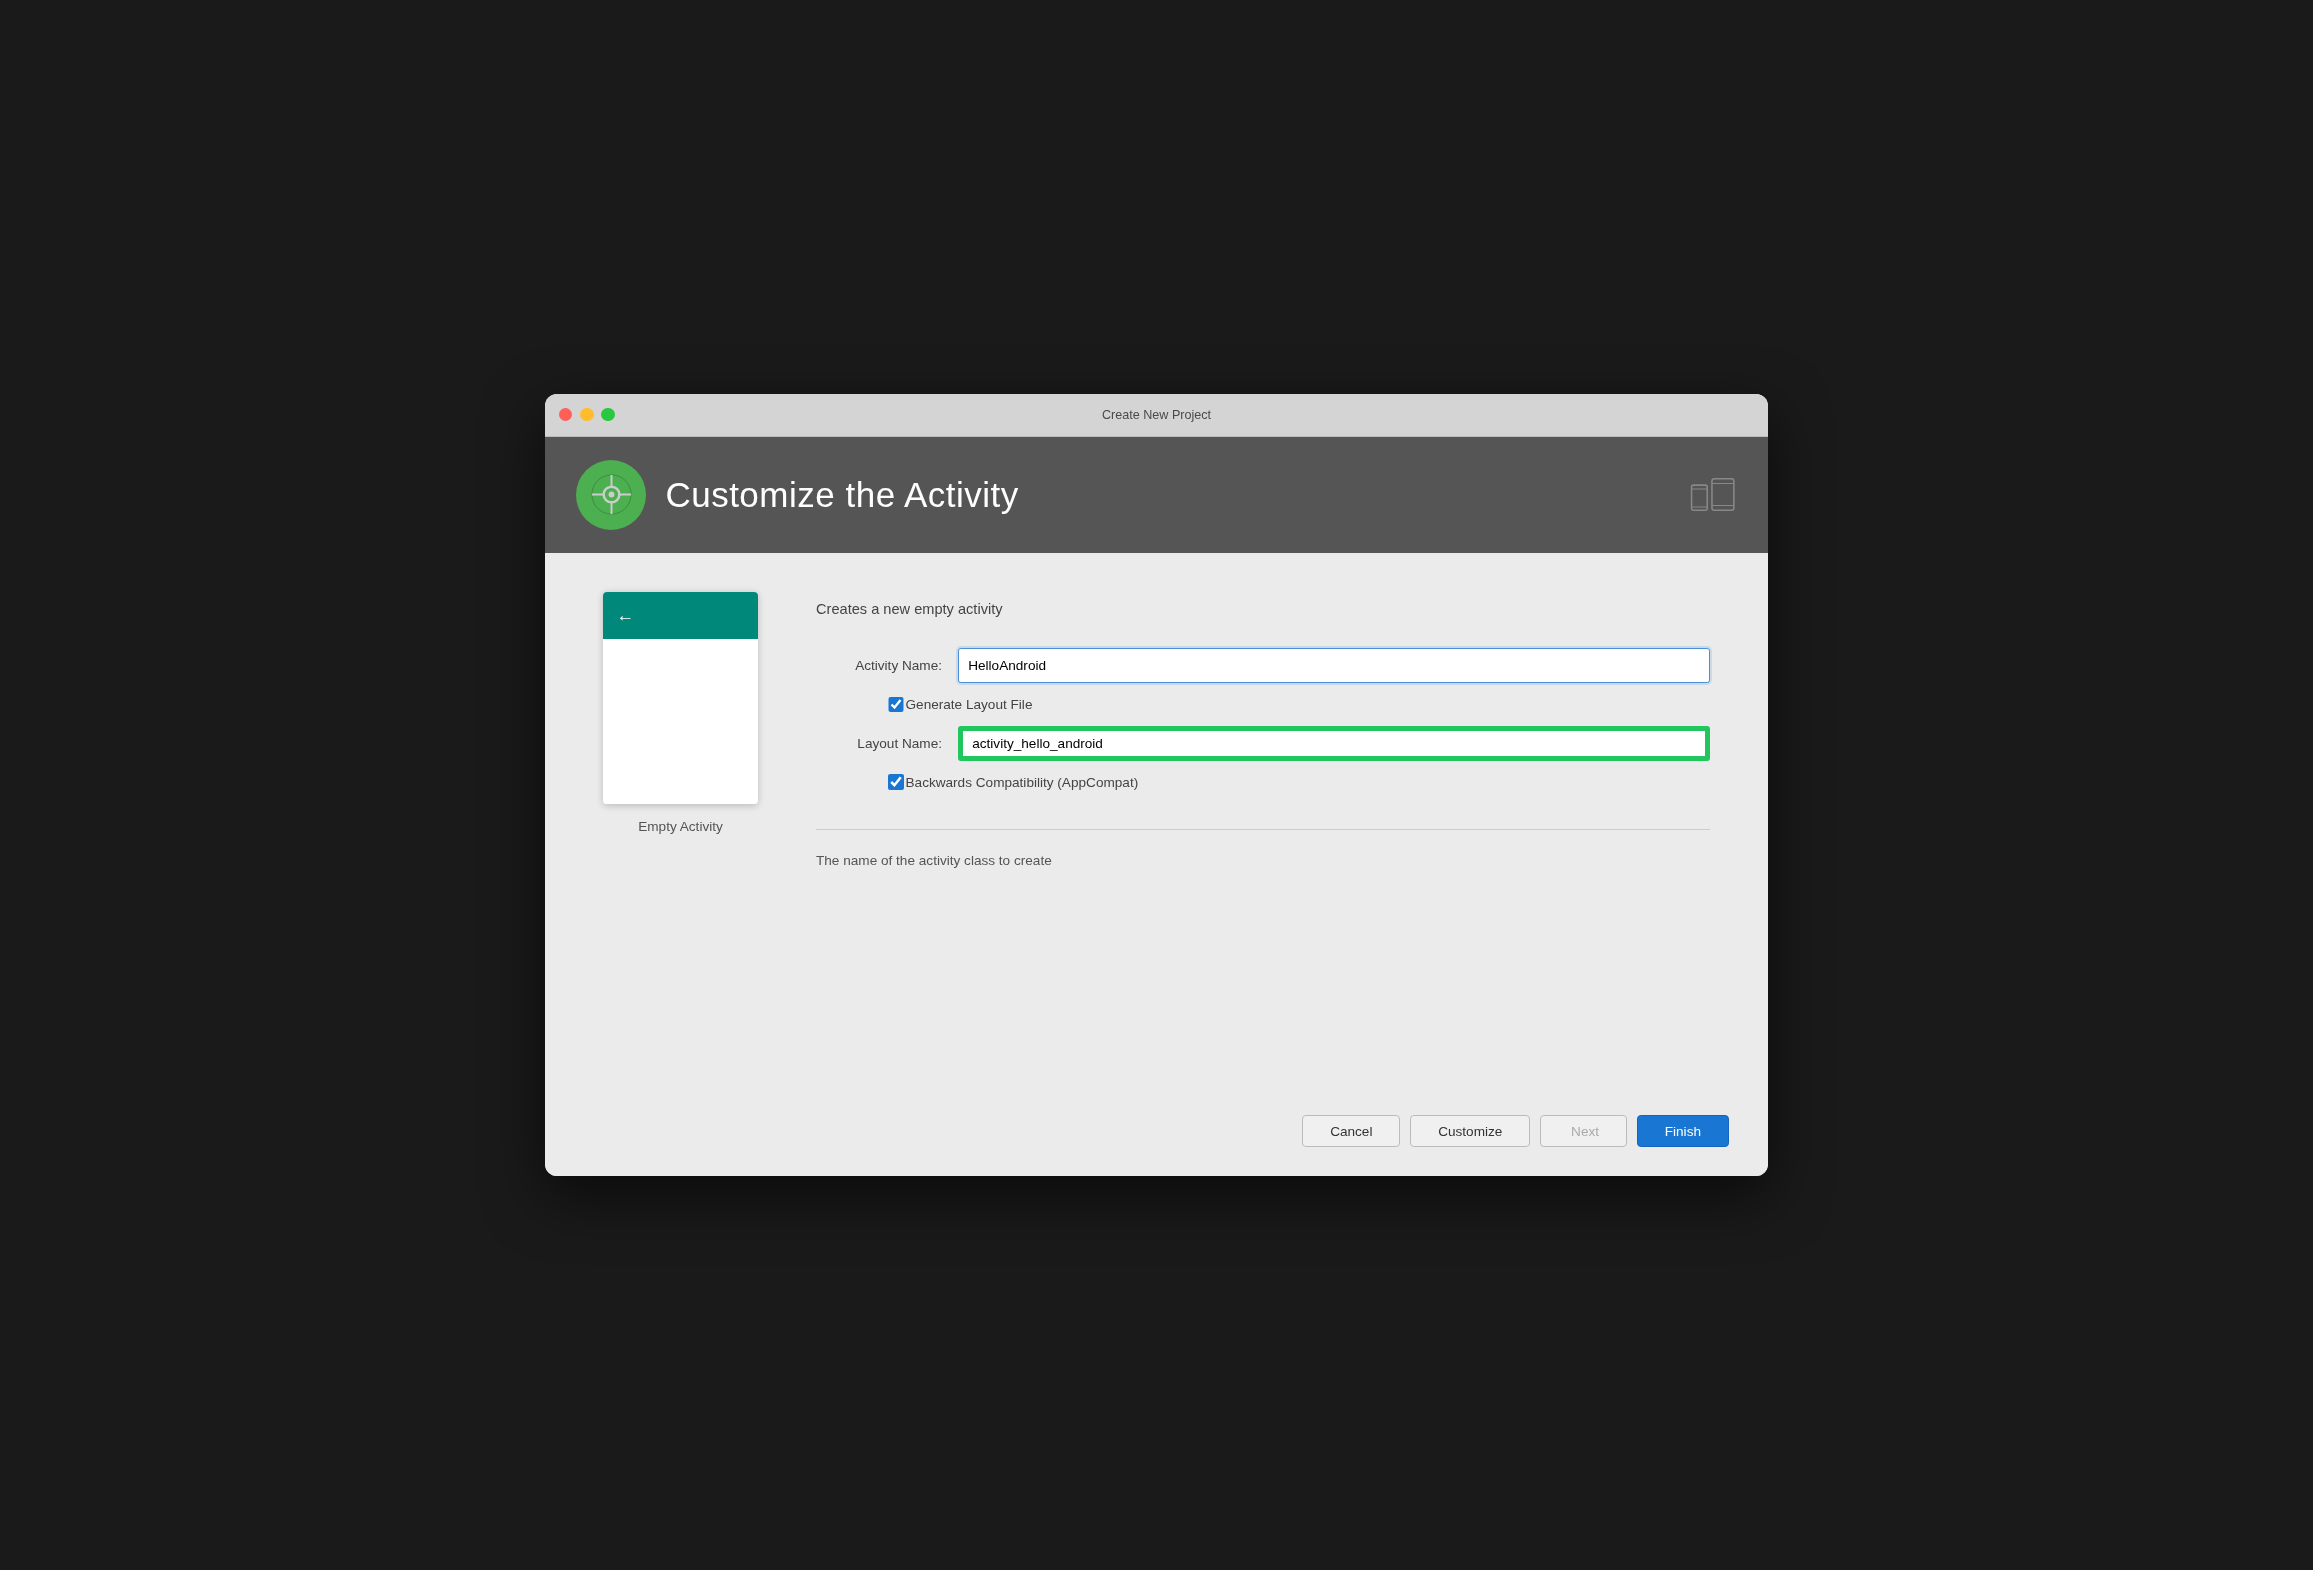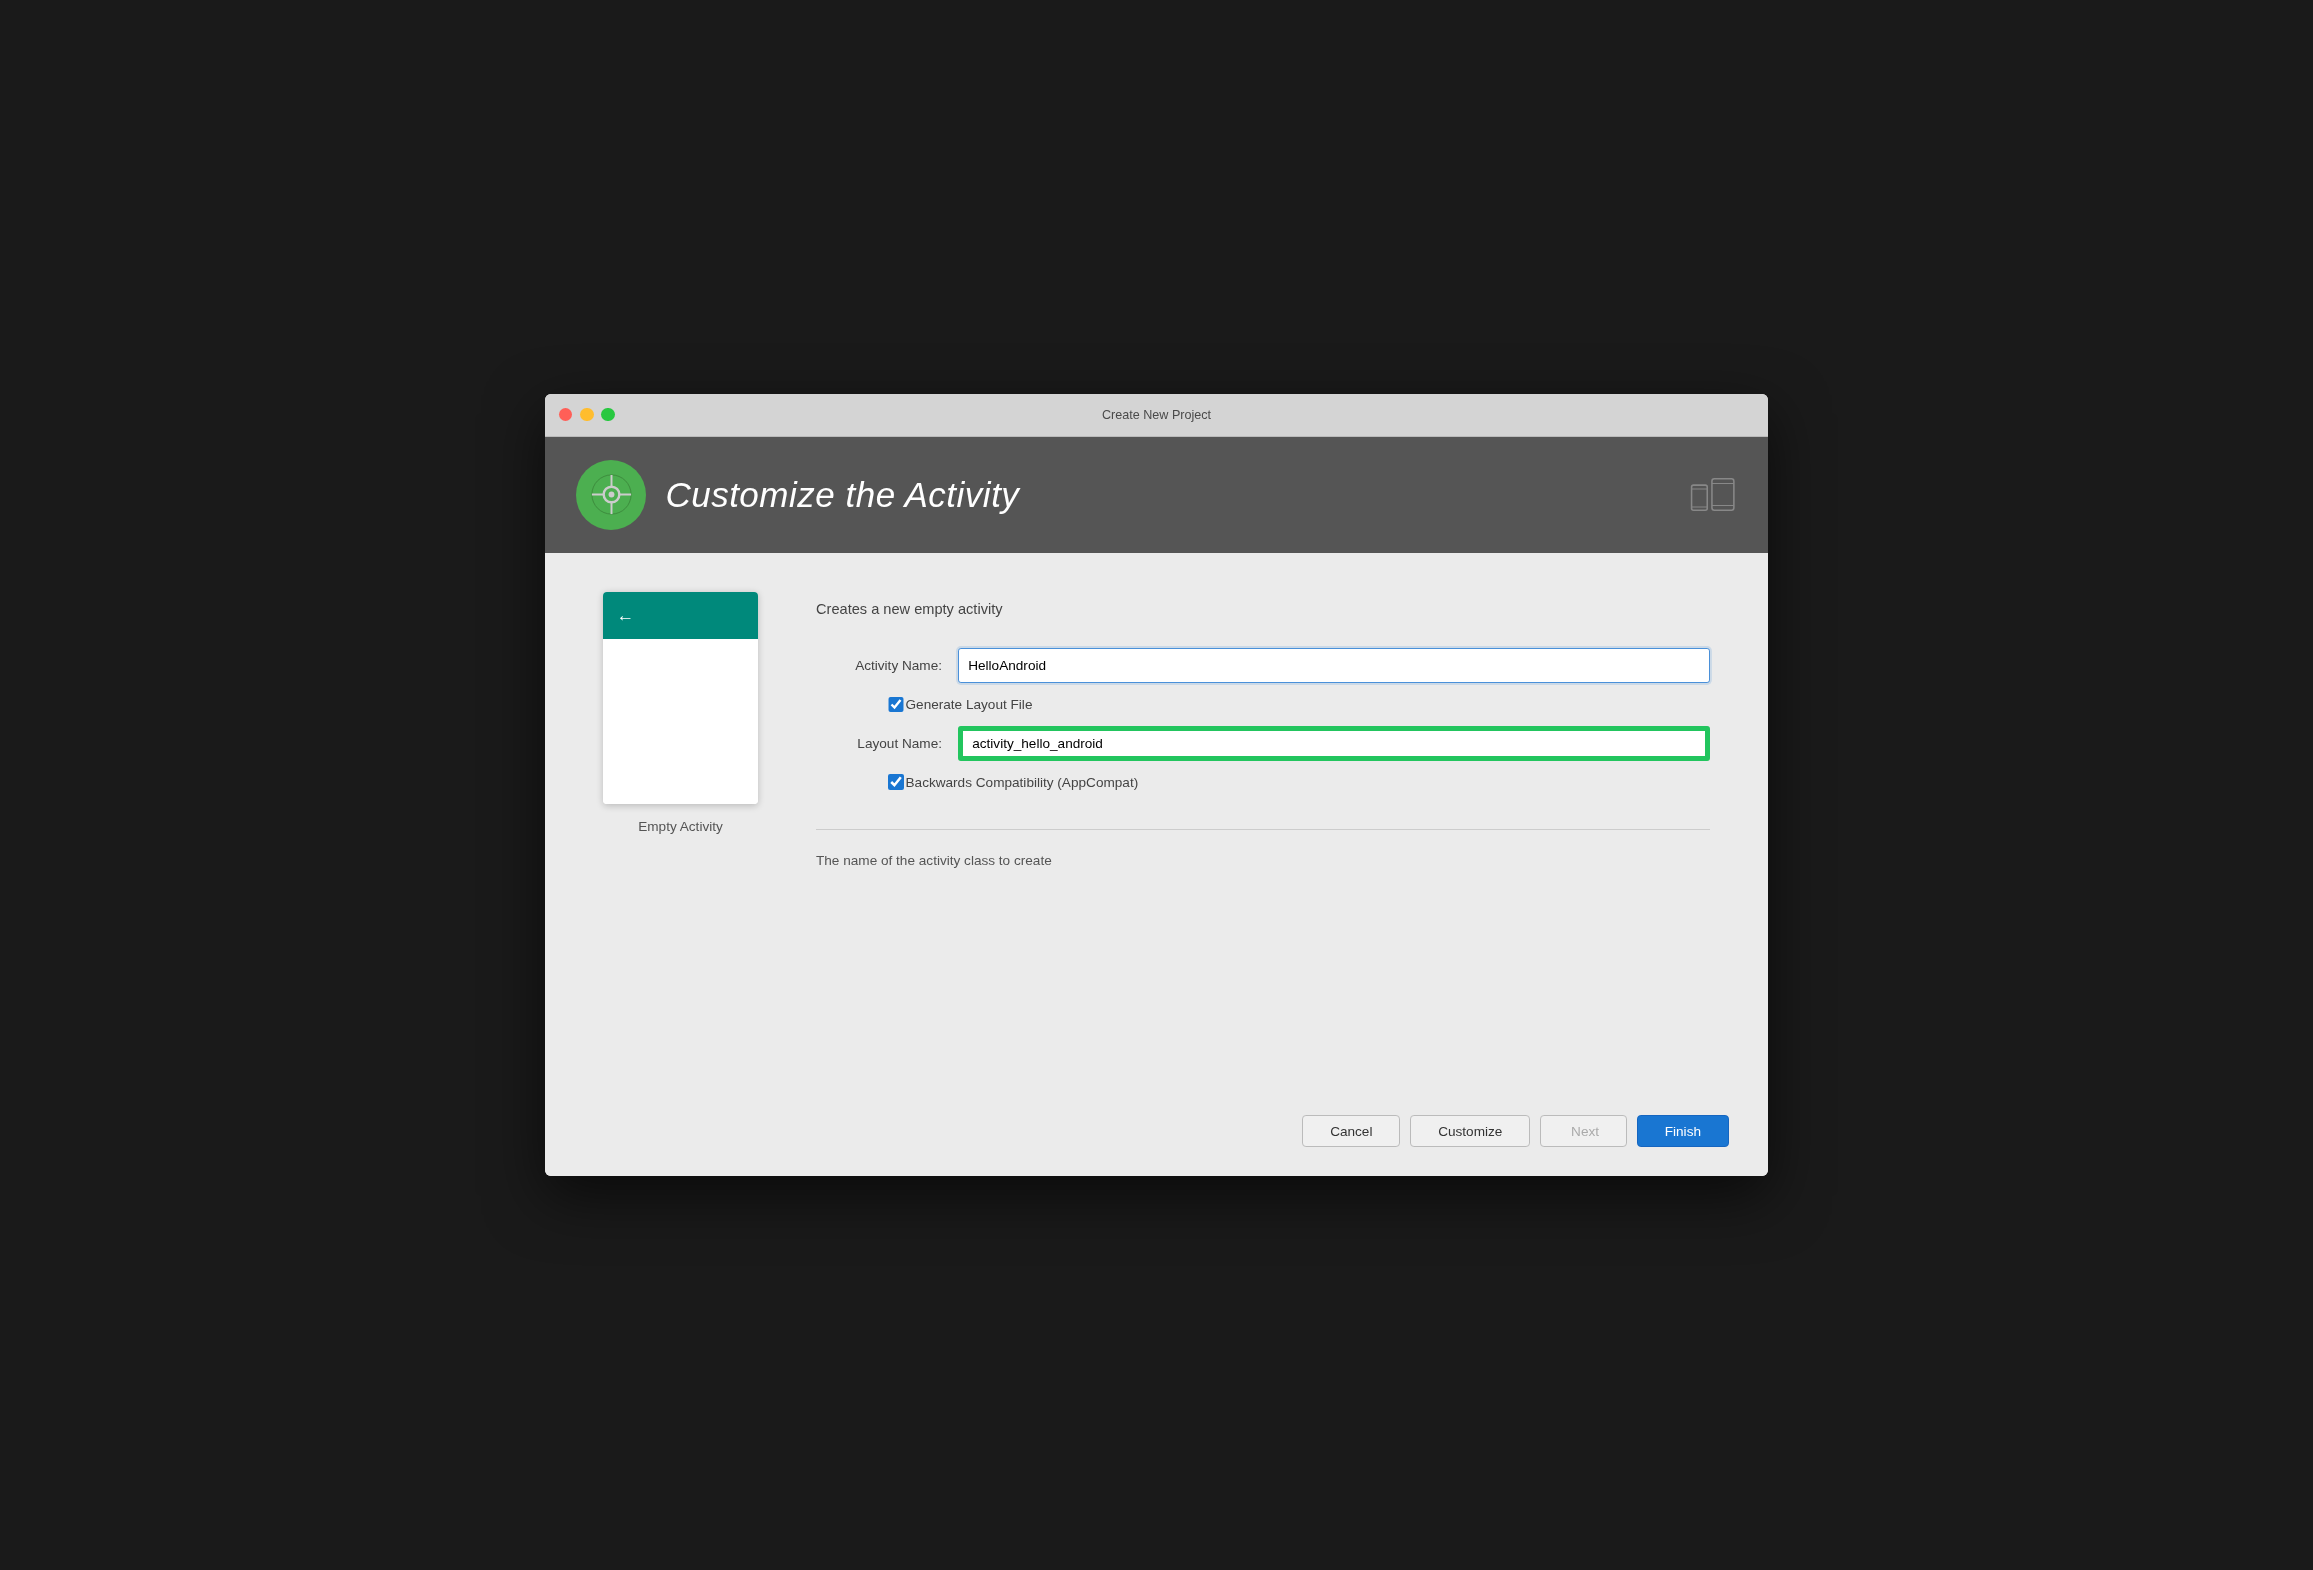--- a/index.html
+++ b/index.html
@@ -9,21 +9,21 @@
       display: flex;
       align-items: center;
       justify-content: center;
       min-height: 100vh;
       font-family: -apple-system, BlinkMacSystemFont, "Helvetica Neue", Arial, sans-serif;
     }
 
     .window {
       width: 1223px;
       background: #e8e8e8;
-      border-radius: 6px;
+      border-radius: 12px;
       overflow: hidden;
       box-shadow: 0 19.4px 58px rgba(0,0,0,0.6);
     }
 
     
     .titlebar {
       background: #d4d4d4;
       height: 43px;
       display: flex;
       align-items: center;
@@ -64,21 +64,20 @@
       padding: 23px 31px;
       display: flex;
       align-items: center;
       justify-content: space-between;
     }
 
     .header-left {
       display: flex;
       align-items: center;
       gap: 19.4px;
-      font-style: italic;
     }
 
     .android-logo {
       width: 70px;
       height: 70px;
       border-radius: 50%;
       background: #4caf50;
       display: flex;
       align-items: center;
       justify-content: center;

